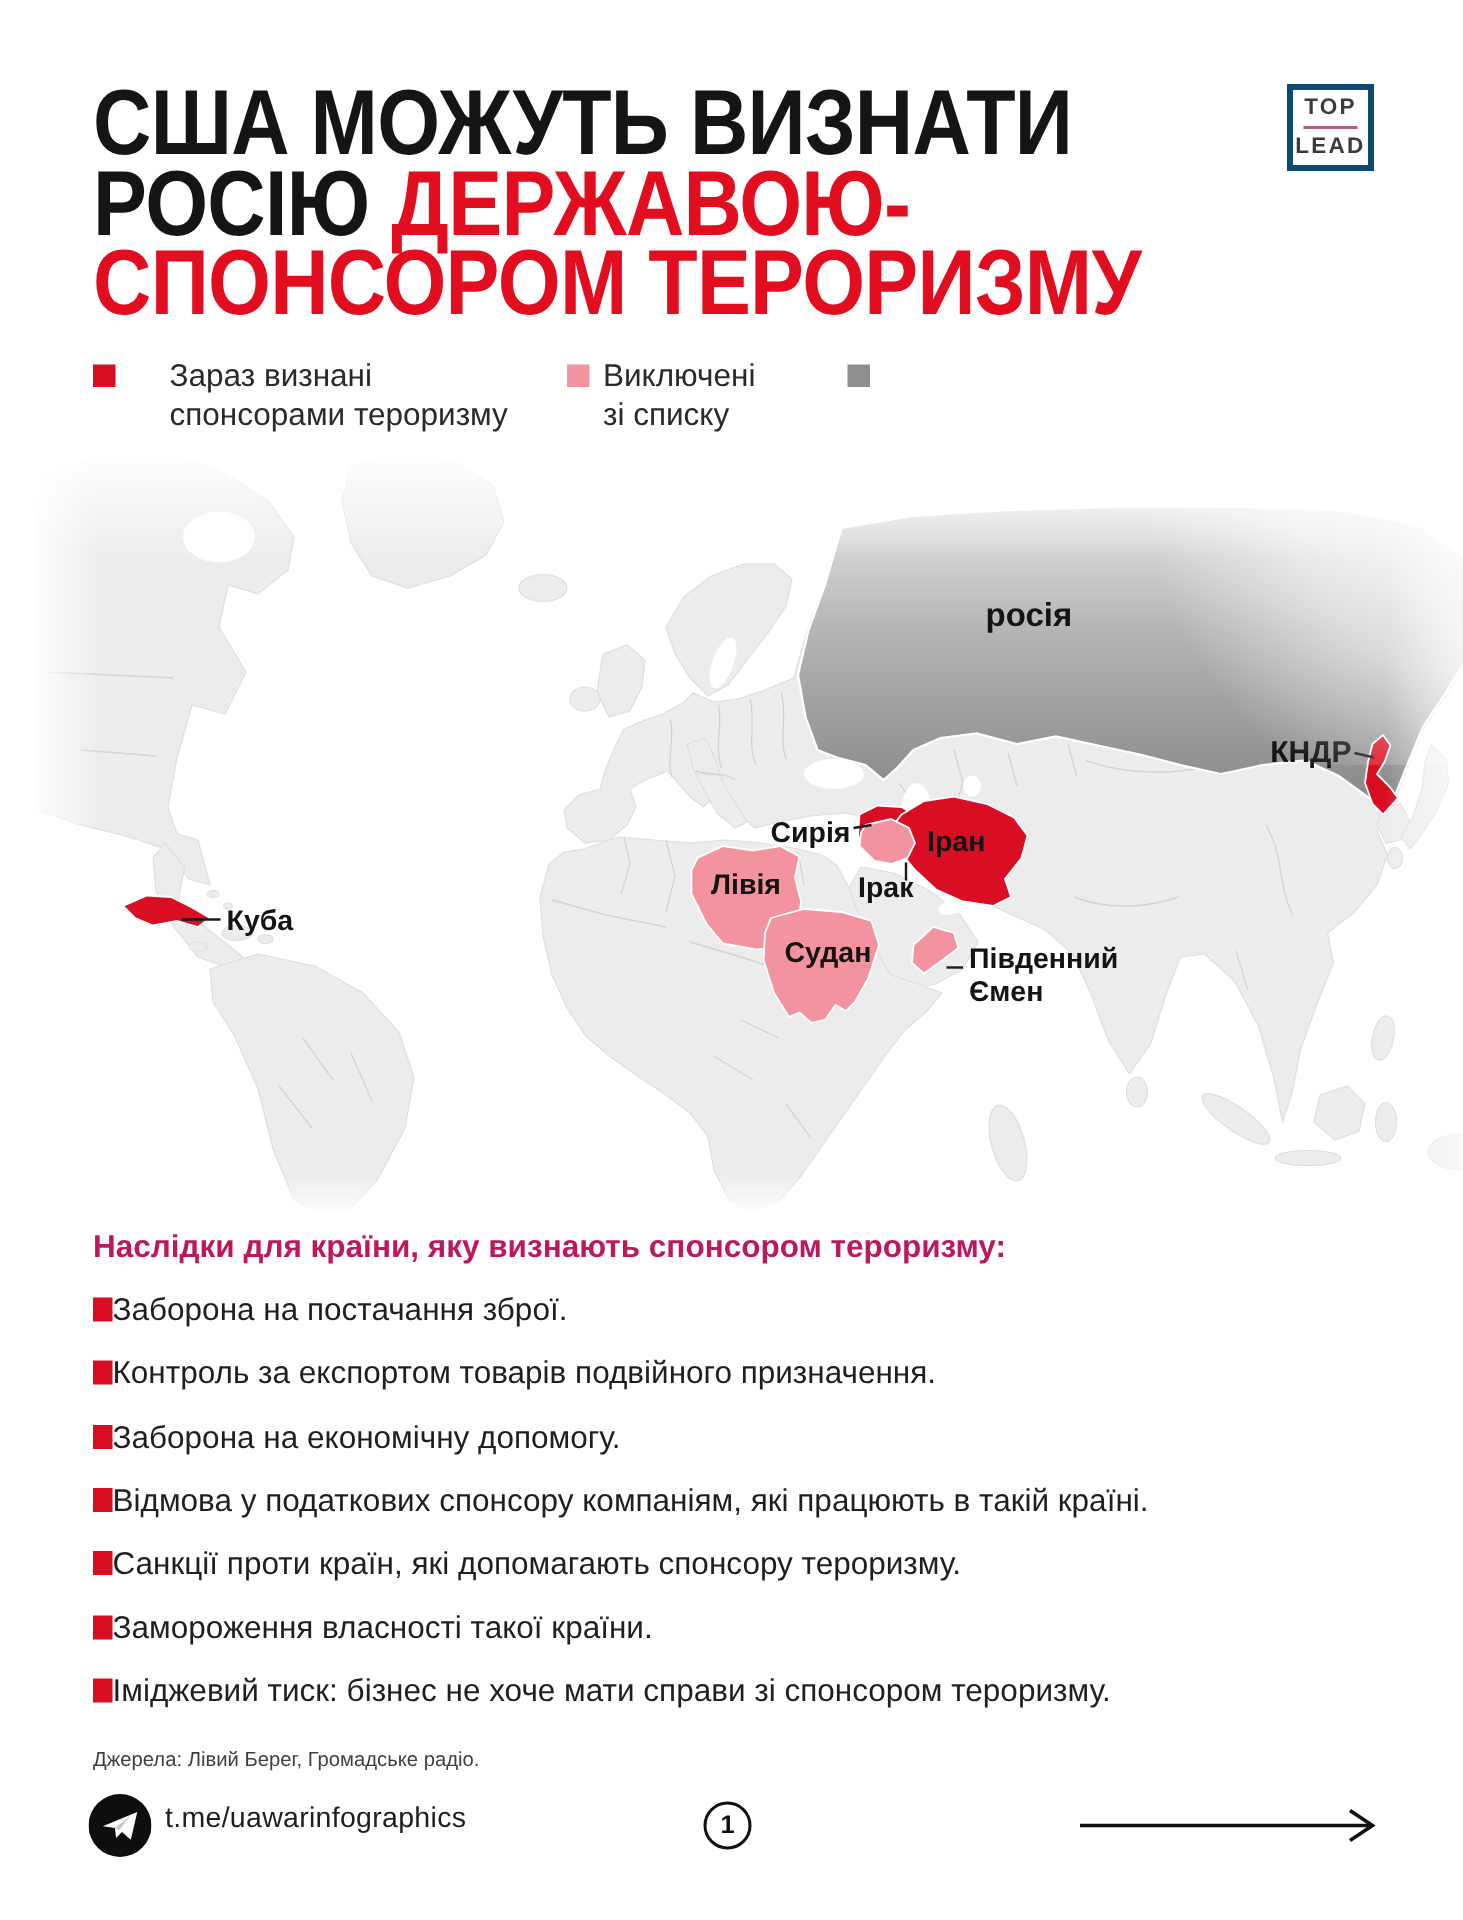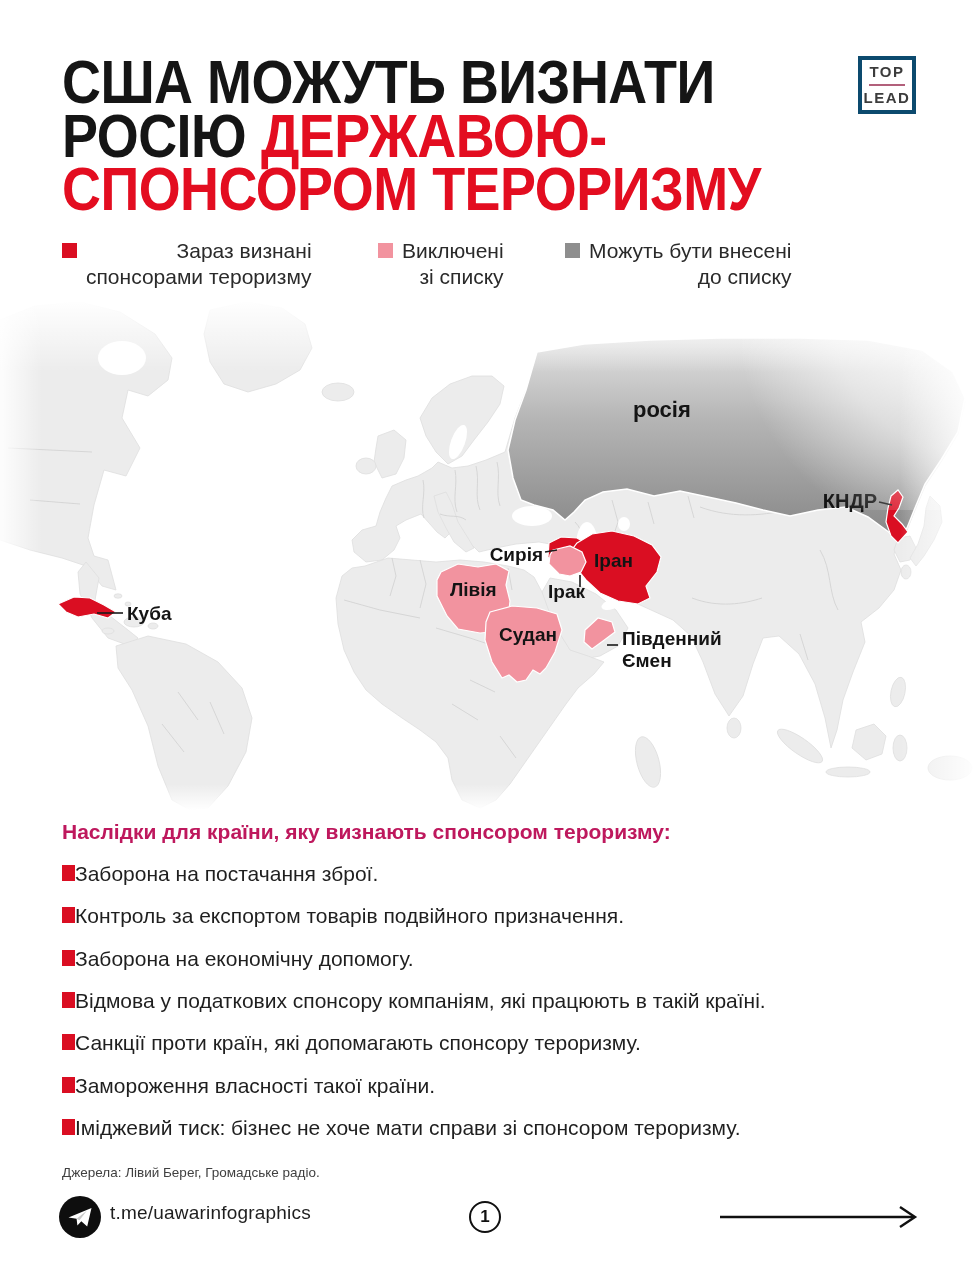--- a/index.html
+++ b/index.html
@@ -1,20 +1,20 @@
 <!DOCTYPE html>
 <html><head>
 <meta charset="utf-8">
 <style>
   * { margin:0; padding:0; box-sizing:border-box; }
   html,body { background:#ffffff; }
   .canvas {
     position:relative; width:975px; height:1280px; margin:0 auto;
     background:#ffffff; overflow:hidden;
-    font-family:"Liberation Sans", sans-serif; color:#151515;text-align:right;
+    font-family:"Liberation Sans", sans-serif; color:#151515;
   }
   
   .title-line {
     position:absolute; left:62px; white-space:nowrap;
     font-size:55px; font-weight:900; letter-spacing:-0.5px;
     line-height:56px; transform:scale(0.98,1.12); transform-origin:0 0;
     color:#151515;
   }
   .tl1 { top:50px; } .tl2 { top:104px; } .tl3 { top:157px; }
   .t-red { color:#e30d20; }
@@ -22,29 +22,29 @@
   
   .toplead {
     position:absolute; left:858px; top:56px; width:58px; height:58px;
     border:4px solid #0c4a6e; background:#fff;
     display:flex; flex-direction:column; align-items:center; justify-content:center;
   }
   .toplead .tw { font-size:15px; font-weight:bold; letter-spacing:1.5px; color:#3c3c3c; line-height:18px;}
   .toplead .tdiv { width:36px; height:2px; background:#b2607b; margin:3px 0; }
   
   .legend-item { position:absolute; top:238px; display:flex; }
-  .li1 { left:62px; } .li2 { left:378px; } .li3 { left:565px; }
+  .li1 { left:62px;gap:27px; } .li2 { left:378px; } .li3 { left:565px; }
   .legend-swatch { width:15px; height:15px; margin-top:5px; flex:0 0 15px; }
   .sw-red { background:#da0e22; } .sw-pink { background:#f2939f; } .sw-gray { background:#8e8e8e; }
   .legend-label {
     margin-left:9px; font-size:21px; line-height:26px; color:#2a2a2a;
     white-space:pre-line;
   }
   
-  .map-wrap { position:absolute; left:0; top:300px; width:975px; height:510px; }
+  .map-wrap { position:absolute; left:0; top:300px; width:975px; height:510px;padding-left:24px; }
   .map-wrap svg { display:block; }
   
   .cons-heading {
     position:absolute; left:62px; top:820px;
     font-size:21px; font-weight:bold; color:#be185d;
   }
   .bullet-row { position:absolute; left:62px; display:flex; }
   .bullet-sq { width:13px; height:16px; background:#da0e22; margin-top:3px; flex:0 0 13px; }
   .bullet-tx { font-size:21px; line-height:24px; color:#1f1f1f; white-space:nowrap; }
   .br1{top:862px} .br2{top:904px} .br3{top:947px} .br4{top:989px}
@@ -87,22 +87,20 @@
     <span class="legend-label">Зараз визнані
 спонсорами тероризму</span>
   </div>
   <div class="legend-item li2">
     <span class="legend-swatch sw-pink"></span>
     <span class="legend-label">Виключені
 зі списку</span>
   </div>
   <div class="legend-item li3">
     <span class="legend-swatch sw-gray"></span>
-    <span class="legend-label">Можуть бути внесені
-до списку</span>
   </div>
 
   <div class="map-wrap">
   <svg width="975" height="510" viewBox="0 0 975 510" xmlns="http://www.w3.org/2000/svg">
     <defs>
       <linearGradient id="gradRussia" x1="0" y1="0" x2="0" y2="1">
         <stop offset="0" stop-color="#e2e2e2"></stop>
         <stop offset="0.4" stop-color="#b5b5b5"></stop>
         <stop offset="1" stop-color="#868686"></stop>
       </linearGradient>

